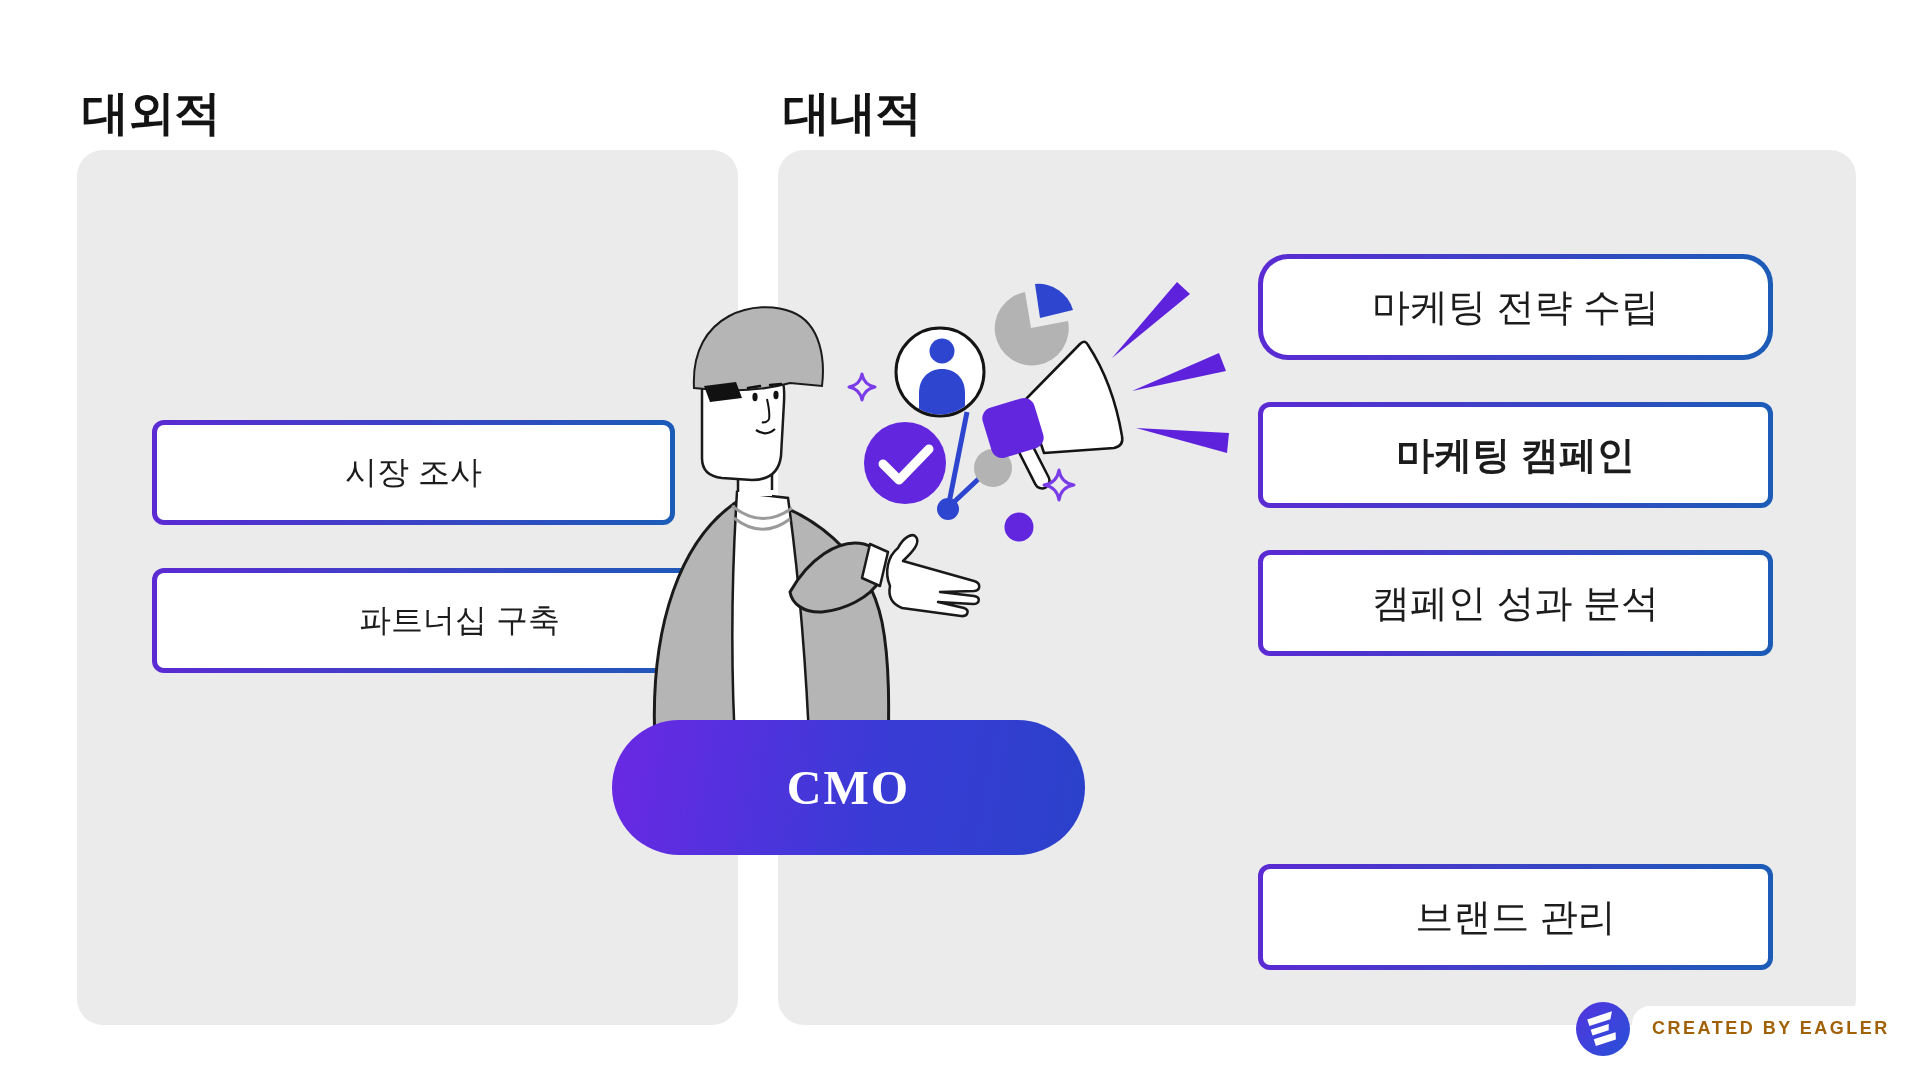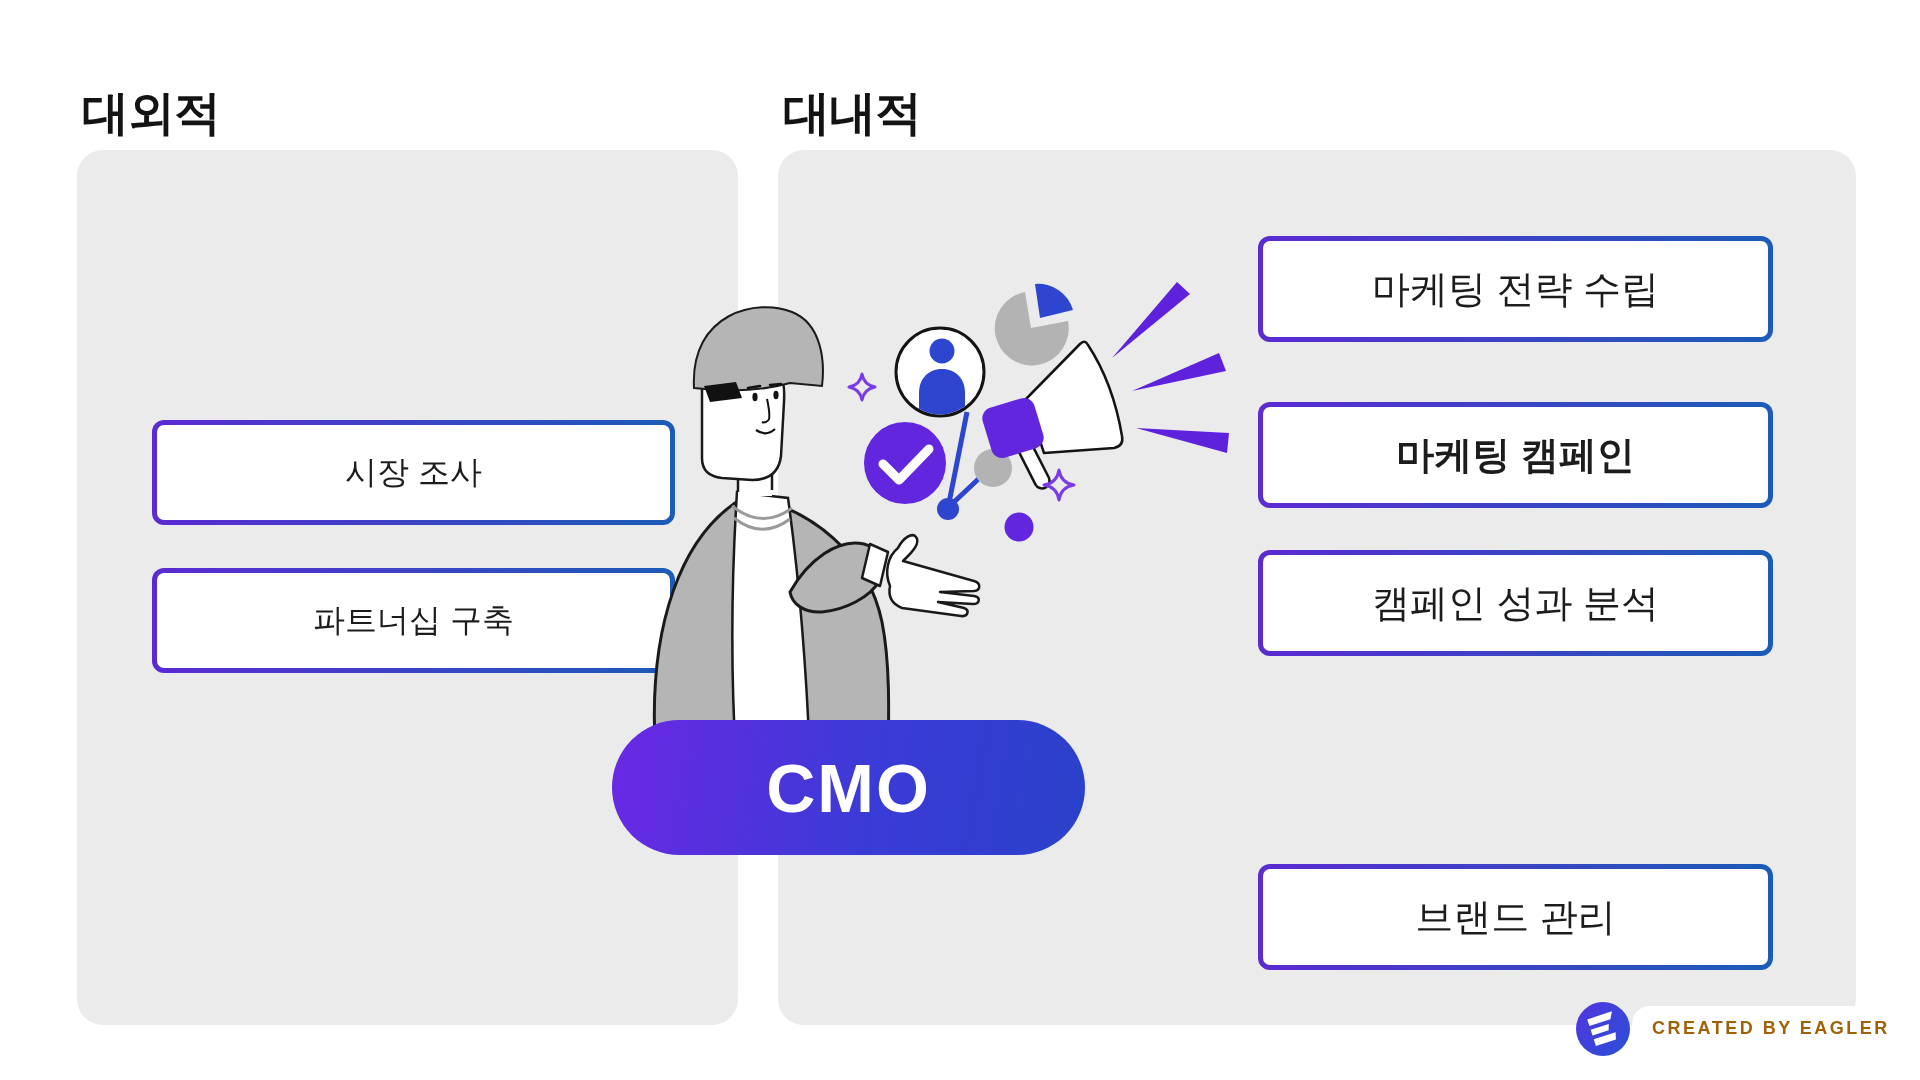--- a/index.html
+++ b/index.html
@@ -11,27 +11,27 @@
   .hdr{position:absolute;top:82px;font-size:47px;font-weight:800;color:#131313;letter-spacing:-1px;text-align:center;}
   #hdr-left{left:82px;}
   #hdr-right{left:783px;}
   .task-box{position:absolute;display:flex;align-items:center;justify-content:center;
             border:5px solid transparent;border-radius:12px;
             background:linear-gradient(#fff,#fff) padding-box,
                        linear-gradient(90deg,#5b2ad3,#1b5cb7) border-box;
             color:#1c1c1c;z-index:2;}
   .task-box.lft{left:152px;width:513px;height:95px;font-size:32px;}
   .task-box.rgt{left:1258px;width:505px;height:96px;font-size:38px;}
-  #lbox0{top:420px;} #lbox1{top:568px;}
-  #rbox0{top:236px;} #rbox1{top:402px;font-weight:bold;} #rbox2{top:550px;} #rbox3{top:698px;} #rbox4{top:864px;}
+  #lbox0{top:420px;} #lbox1{top:568px;padding-left:46px;}
+  #rbox0{top:254px;border-radius:30px;} #rbox1{top:402px;font-weight:bold;} #rbox2{top:550px;} #rbox3{top:698px;} #rbox4{top:864px;}
   #illu{position:absolute;left:640px;top:140px;width:620px;height:800px;z-index:3;}
   #role-pill{position:absolute;left:612px;top:720px;width:473px;height:135px;border-radius:68px;
              background:linear-gradient(100deg,#6b28e4 0%,#3a3bd6 55%,#2a41ca 100%);
              display:flex;align-items:center;justify-content:center;z-index:4;}
-  #role-pill span{color:#ffffff;font-size:68px;font-weight:800;letter-spacing:2px;}
+  #role-pill span{color:#ffffff;font-size:48px;font-weight:800;letter-spacing:2px;font-family:Liberation Serif, serif;}
   #credit-badge{position:absolute;left:1632px;top:1006px;width:288px;height:74px;background:#ffffff;
                 border-radius:18px 0 0 0;z-index:5;}
   #credit-text{position:absolute;left:1652px;top:1018px;font-size:18px;font-weight:700;
                letter-spacing:2.5px;color:#a16207;z-index:6;}
   #eagler-logo{position:absolute;left:1576px;top:1002px;width:54px;height:54px;z-index:6;}
 </style>
 </head>
 <body>
 
 <div id="stage">

